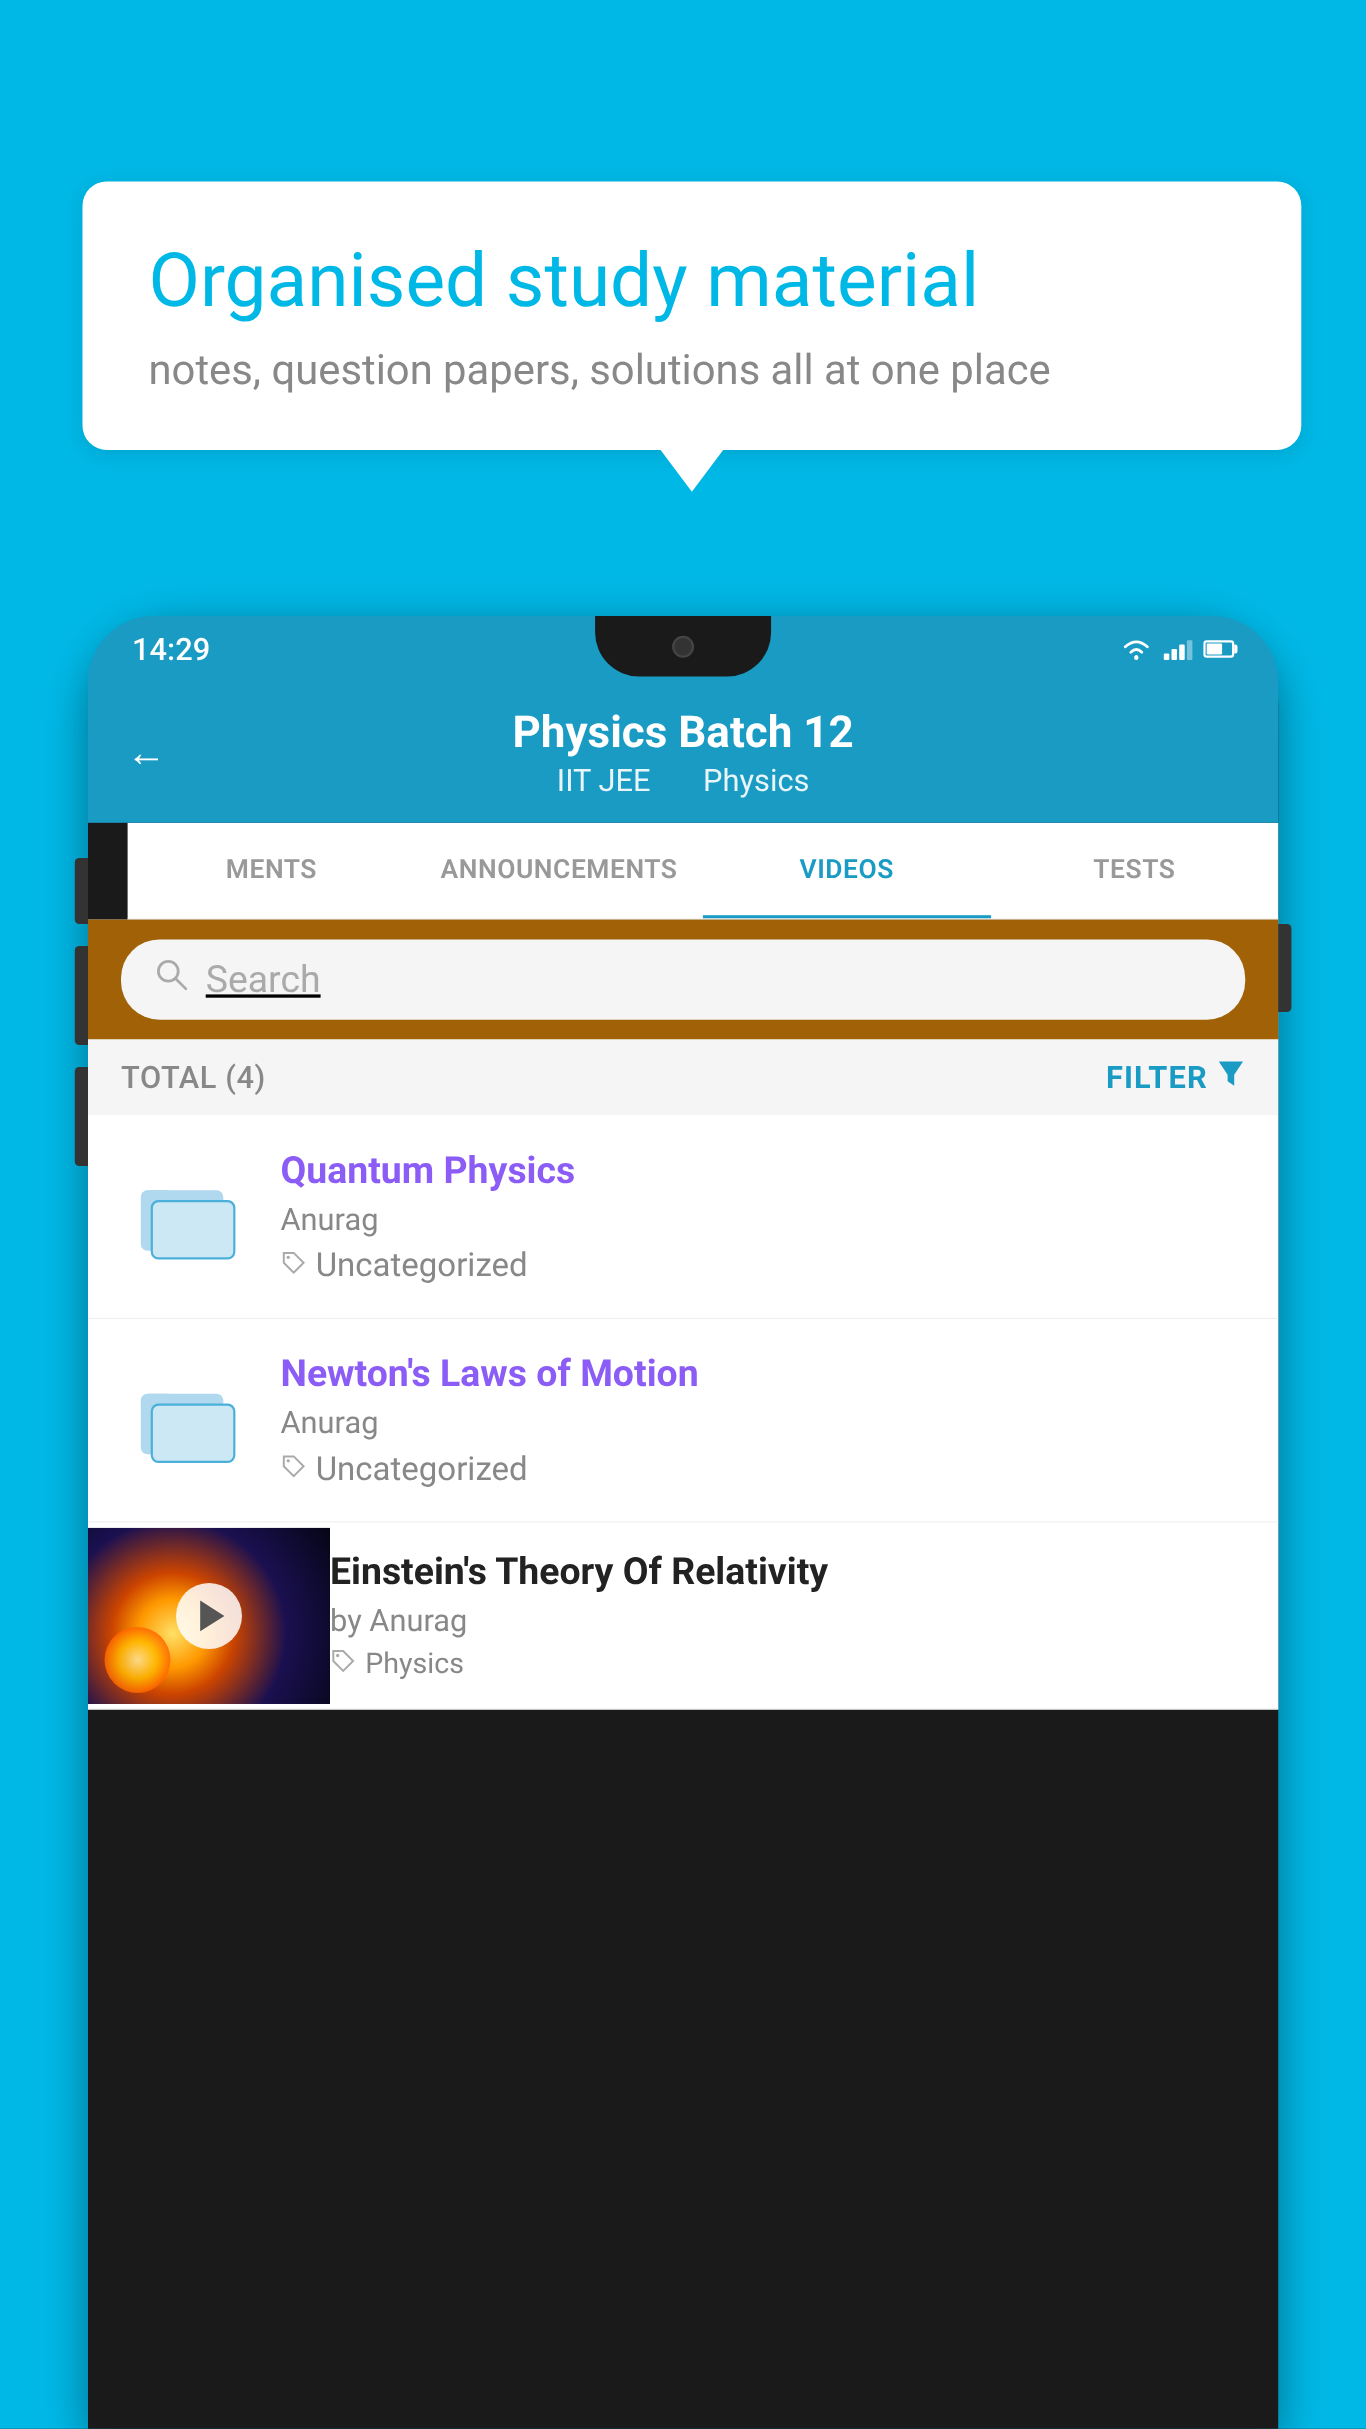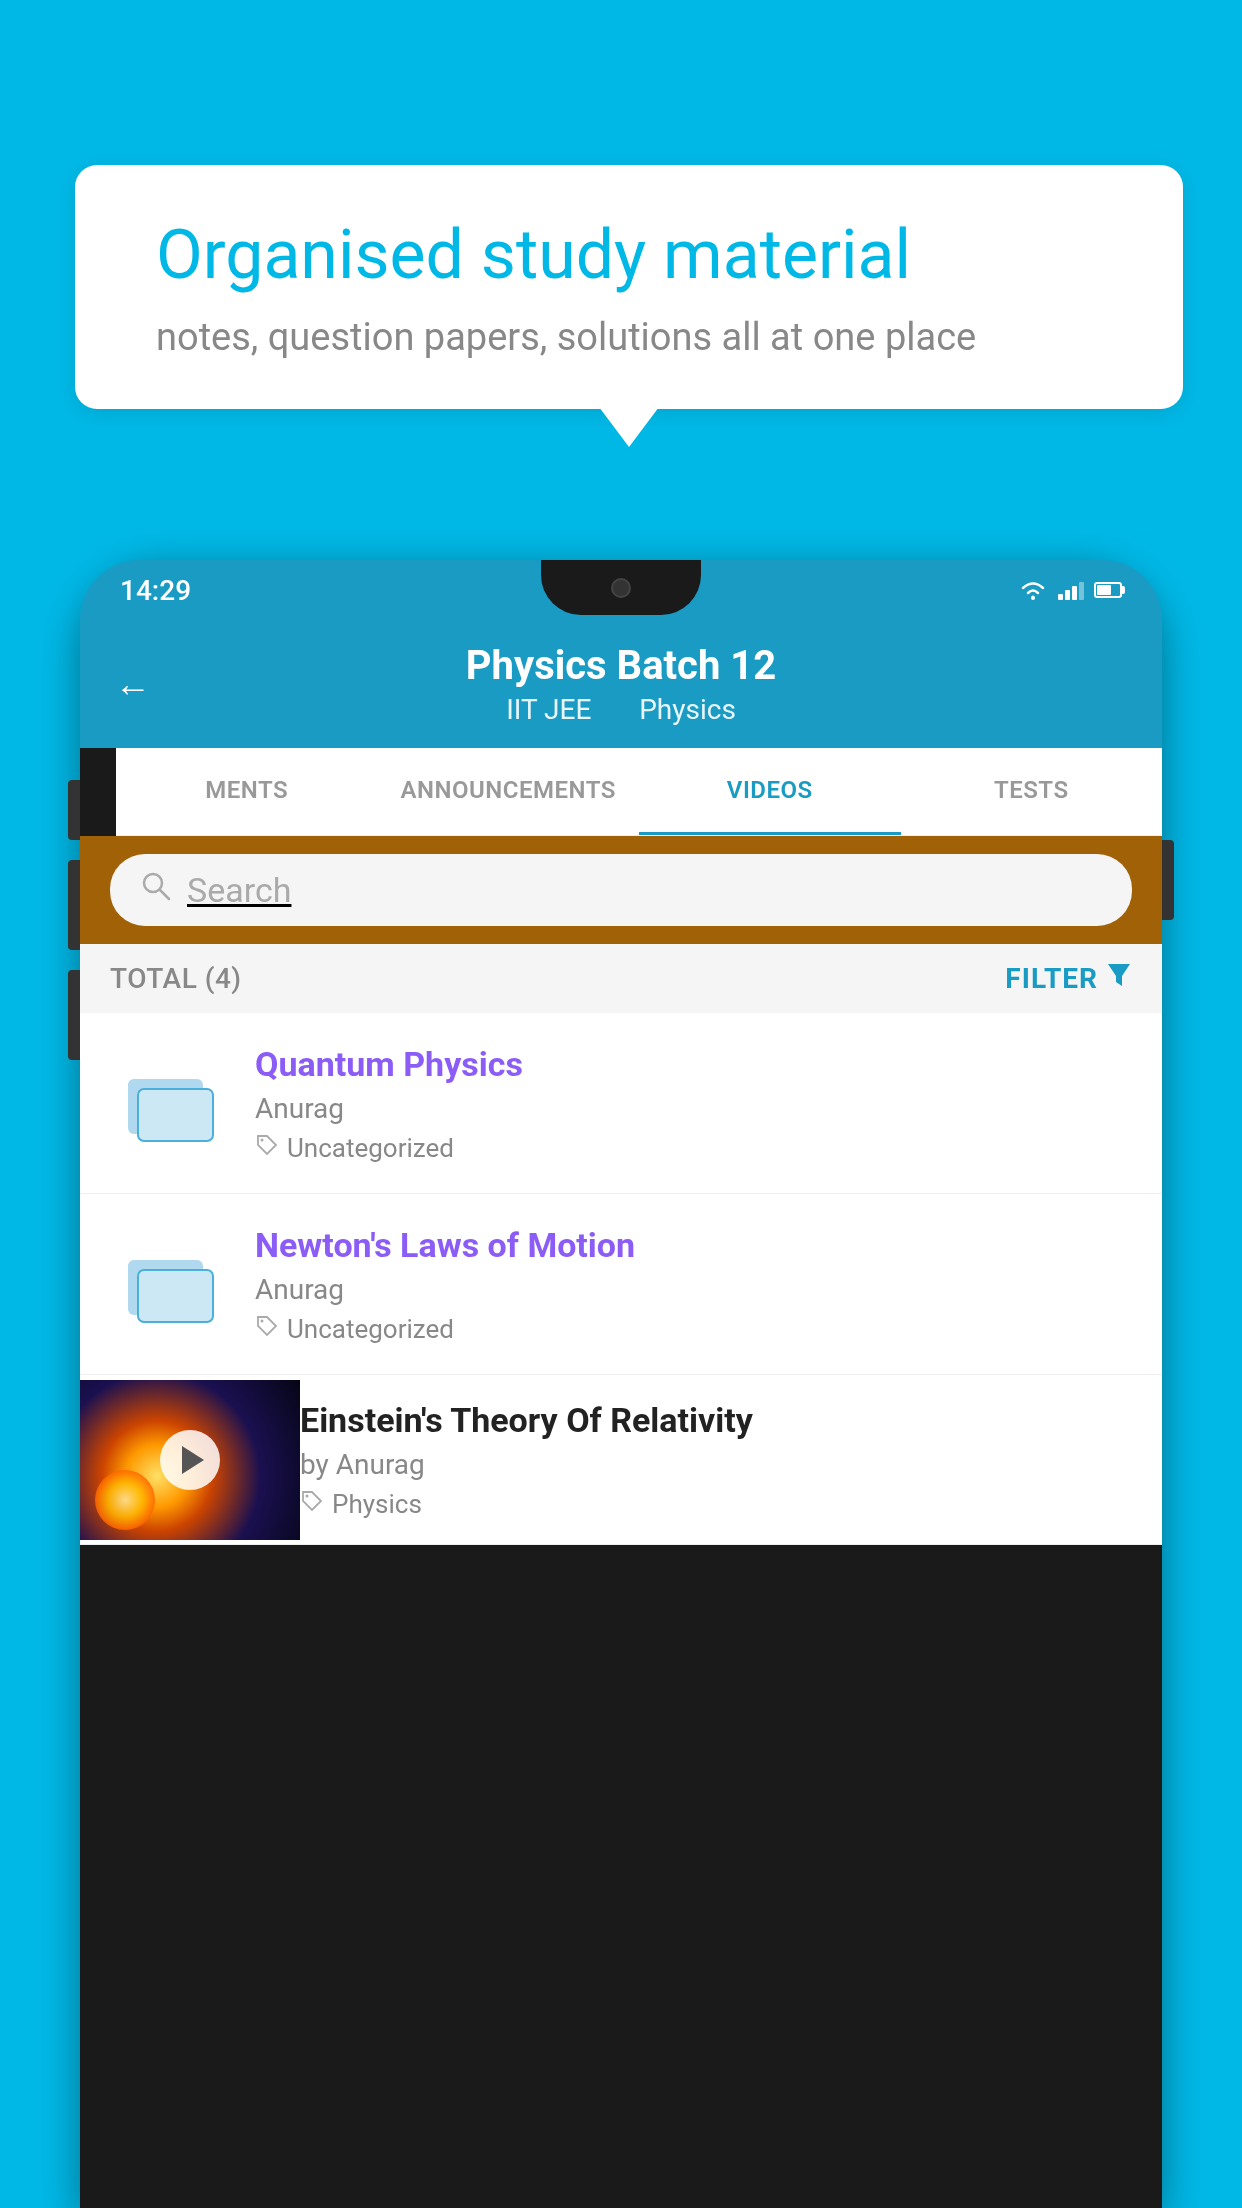--- a/index.html
+++ b/index.html
@@ -14,21 +14,21 @@
     }
 
     
     .speech-bubble {
       position: absolute;
       top: 165px;
       left: 75px;
       right: 59px;
       background: white;
       border-radius: 22px;
-      padding: 50px 81px;
+      padding: 50px 60px;
       box-shadow: 0 4px 20px rgba(0,0,0,0.1);
     }
     .speech-bubble::after {
       content: '';
       position: absolute;
       bottom: -38px;
       left: 50%;
       transform: translateX(-50%);
       border-left: 30px solid transparent;
       border-right: 30px solid transparent;
@@ -269,21 +269,21 @@
       font-size: 28px;
       color: #888;
       margin-bottom: 8px;
     }
 
     .video-tag {
       display: flex;
       align-items: center;
       gap: 8px;
       color: #888;
-      font-size: 26px;
+      font-size: 30px;
     }
 
     .tag-icon {
       font-size: 24px;
       color: #aaa;
     }
 
     
     .video-item-thumb {
       display: flex;

